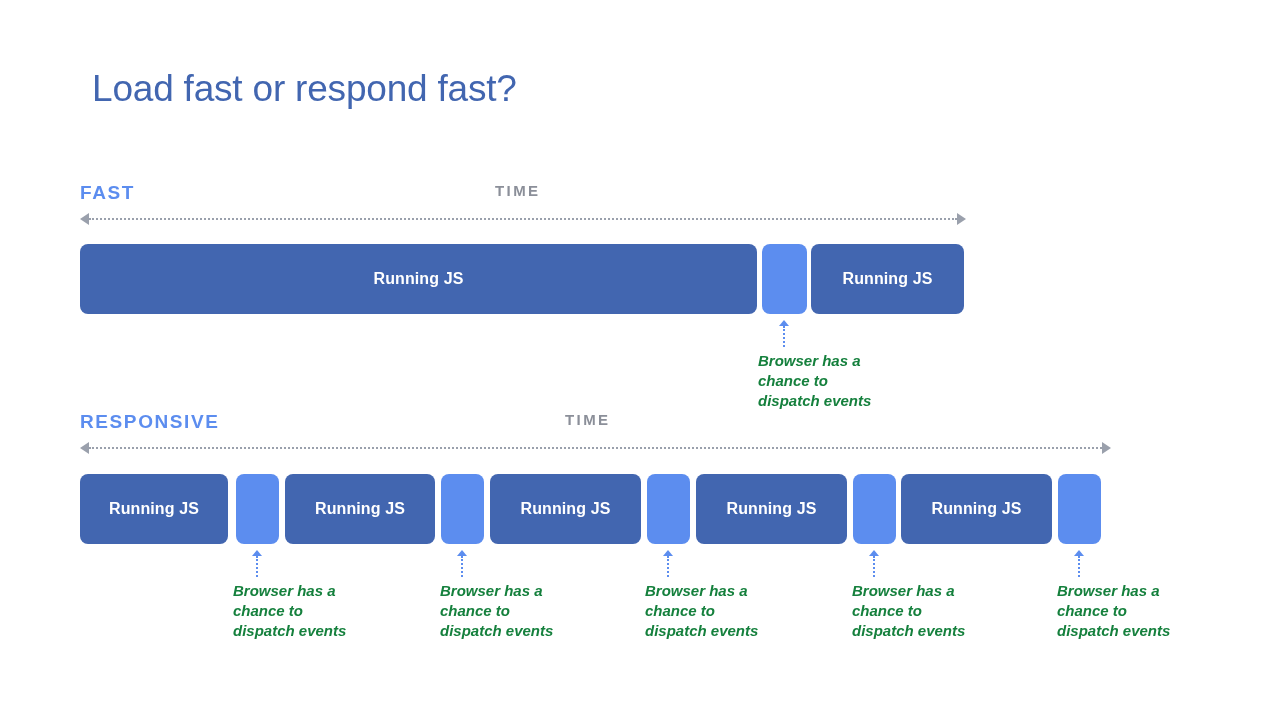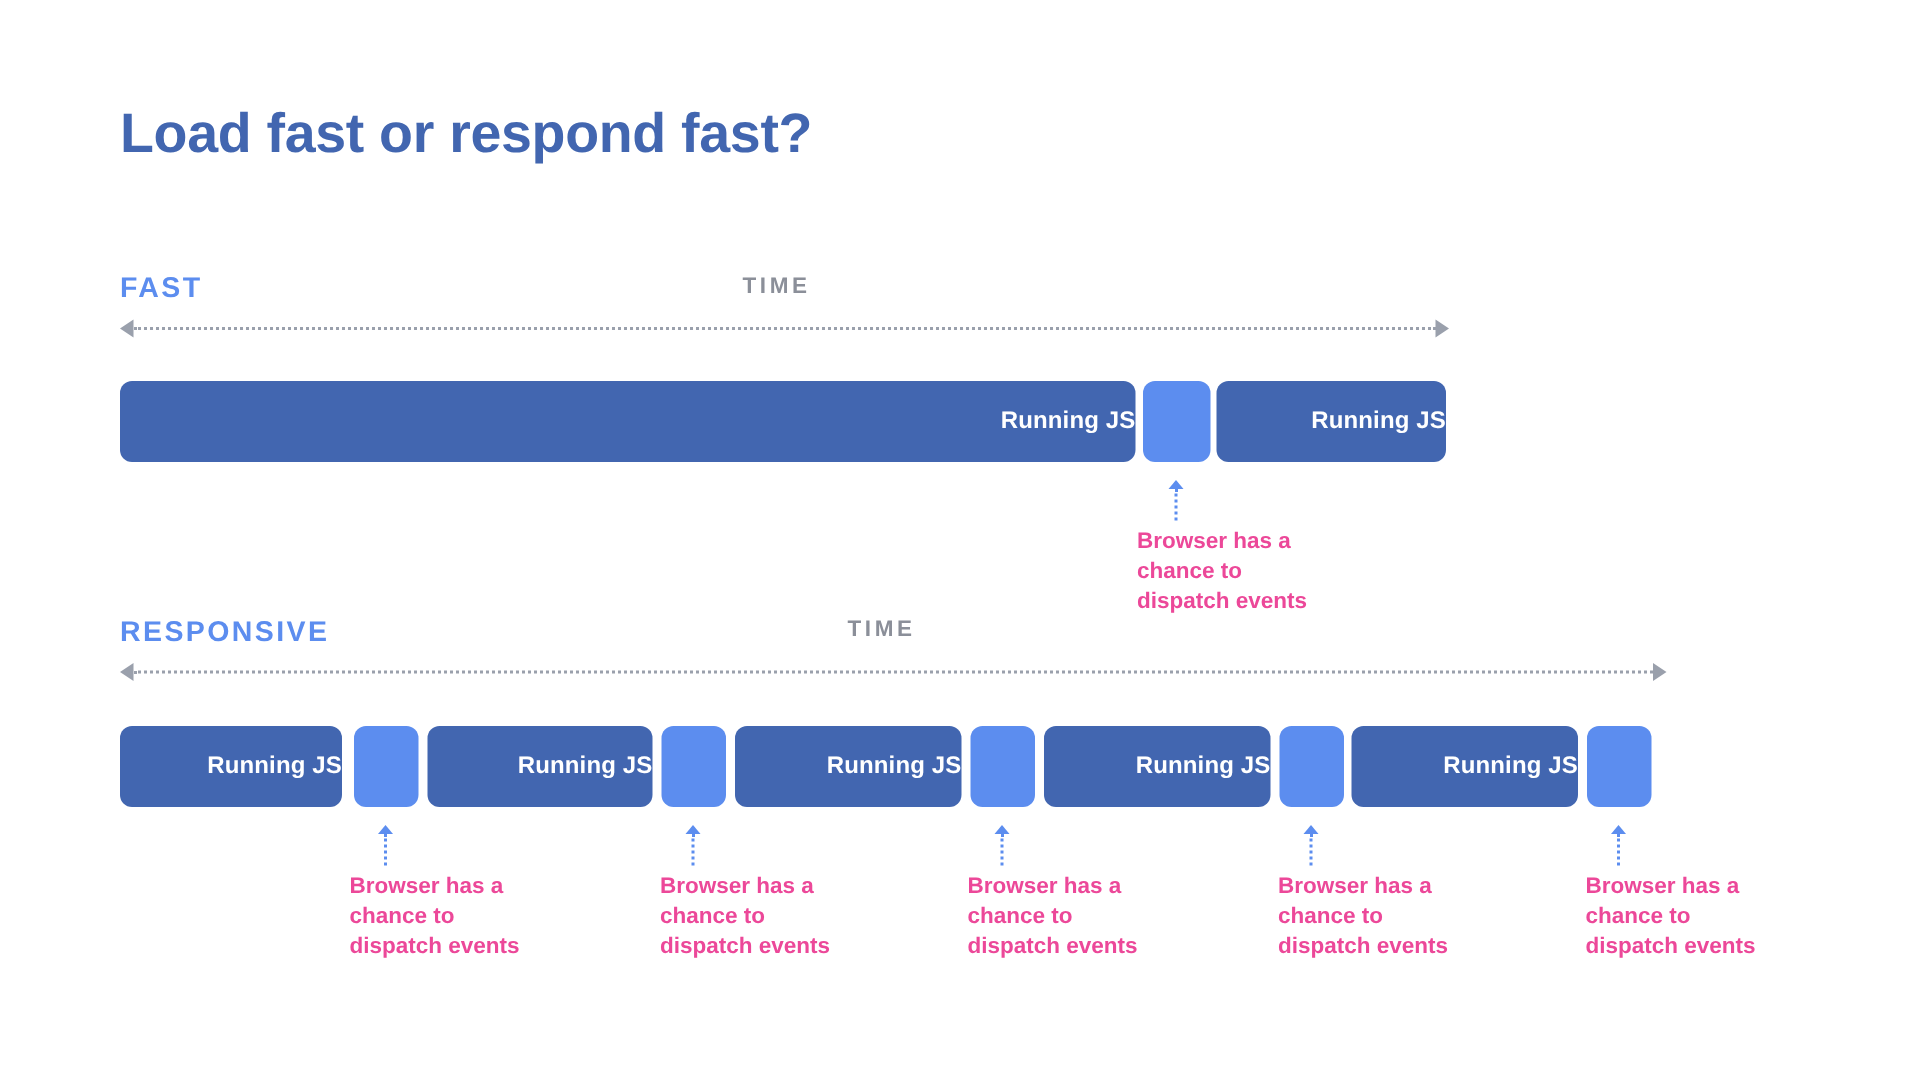--- a/index.html
+++ b/index.html
@@ -21,24 +21,24 @@
     position: absolute;
     left: 0; top: 0;
     width: 1276px;
     height: 717px;
     background: #ffffff;
   }
 
   
   .slide-title {
     position: absolute;
-    left: 80px;
+    left: 92px;
     top: 68px;
     font-size: 37px;
-    font-weight: bold;
+    font-weight: normal;
     color: #4266b0;
     letter-spacing: -0.2px;
     white-space: nowrap;
   }
 
   
   .section {
     position: absolute;
     left: 0;
     width: 1276px;
@@ -107,27 +107,27 @@
   .track {
     position: absolute;
     left: 0;
     height: 70px;
   }
   .track-fast       { top: 60px; }
   .track-responsive { top: 61px; }
 
   .block {
     position: absolute;
-    top: 12px;
-    height: 54px;
+    top: 2px;
+    height: 70px;
     border-radius: 8px;
     box-sizing: border-box;
     display: flex;
     align-items: center;
-    justify-content: flex-end;
+    justify-content: center;
   }
   .block-js {
     background: #4266b0;
   }
   .block-gap {
     background: #5c8def;
   }
   .block-label {
     color: #ffffff;
     font-size: 16px;
@@ -156,22 +156,23 @@
     top: 6px;
     width: 0;
     border-left: 2px dotted #5c8def;
     transform: translateX(-1px);
   }
   .callout-text {
     position: absolute;
     font-size: 15px;
     font-weight: bold;
     line-height: 20px;
-    color: #ec4899;
-    white-space: nowrap;
+    color: #15803d;
+    white-space: nowrap;
+    font-style: italic;
   }
   .callout-text div { white-space: nowrap; }
 </style>
 </head>
 <body>
 
 <div id="slide">
 
   <div class="slide-title">Load fast or respond fast?</div>
 

